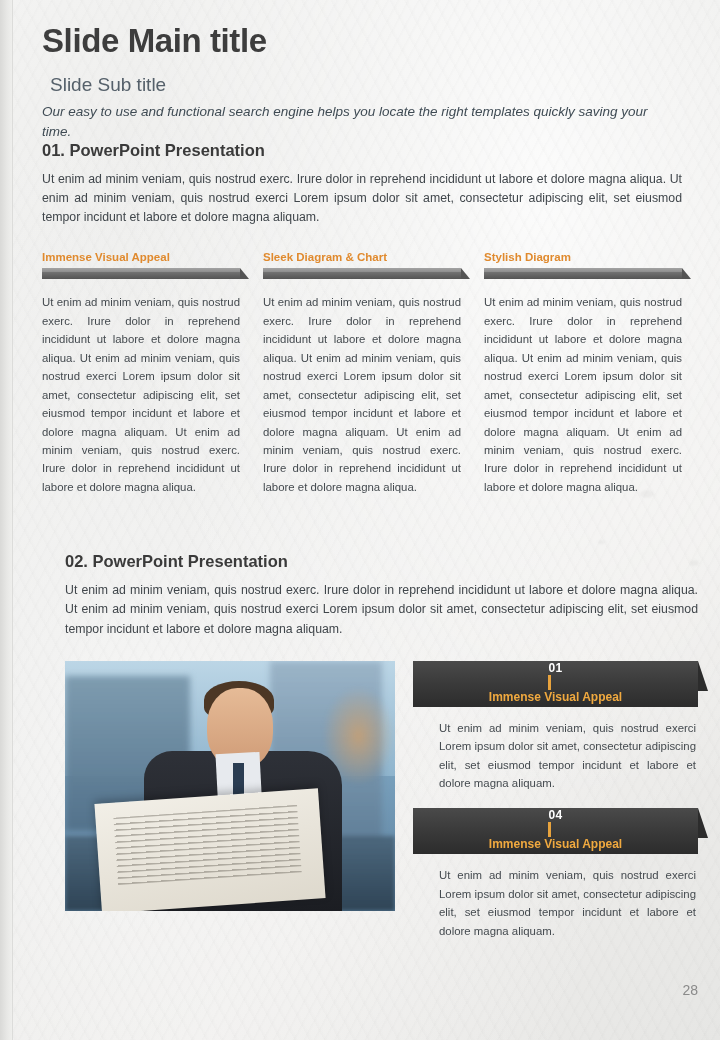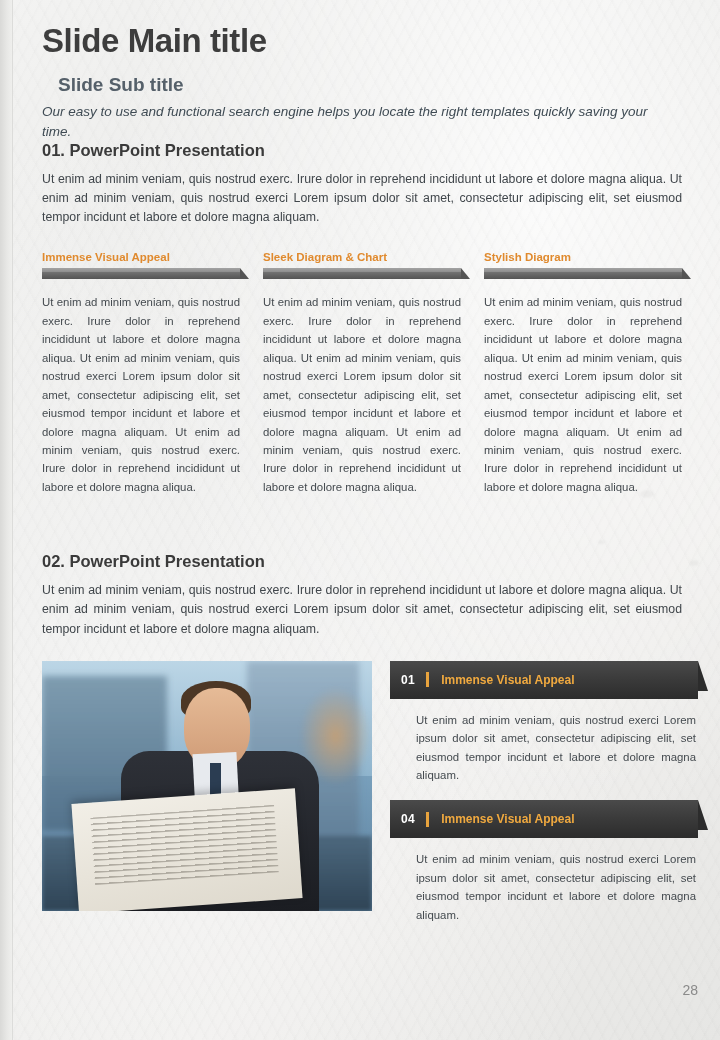--- a/index.html
+++ b/index.html
@@ -59,23 +59,23 @@
   
   .main-title {
     margin: 0;
     padding-top: 22px;
     font-size: 33px;
     font-weight: bold;
     color: #3d3d3d;
     letter-spacing: -0.4px;
   }
   .sub-title {
-    margin: 14px 0 6px 16px;
+    margin: 14px 0 6px 8px;
     font-size: 19px;
-    font-weight: bold;
+    font-weight: normal;
     color: #55606a;
   }
   .sub-desc {
     margin: 0;
     font-size: 13.5px;
     line-height: 1.45;
     color: #3f4b54;
     max-width: 615px;
     font-style: italic;
   }
@@ -89,21 +89,21 @@
   }
   .section-intro {
     margin: 0;
     font-size: 12.3px;
     line-height: 1.55;
     color: #40464b;
     max-width: 640px;
     text-align: justify;
   }
   .section-1 { }
-  .section-2 { margin-top: 56px; }
+  .section-2 { margin-top: 56px; margin-left: 23px; }
 
   
   .cols {
     display: flex;
     gap: 23px;
     margin-top: 24px;
   }
   .col {
     width: 198px;
   }
@@ -214,23 +214,24 @@
     background: repeating-linear-gradient(180deg, rgba(110,105,95,0.45) 0px, rgba(110,105,95,0.45) 1px, rgba(0,0,0,0) 2px, rgba(0,0,0,0) 6px);
   }
 
   .numbered {
     flex: 1;
   }
   .num-head {
     position: relative;
     display: flex;
     align-items: center;
-    height: 38px;
+    height: 46px;
     background: linear-gradient(180deg, #4a4a4a 0%, #3a3a3a 50%, #2c2c2c 100%);
     color: #fff;
+    flex-direction: column;
   }
   .num-head:after {
     content: "";
     position: absolute;
     right: -10px; top: 0;
     border-top: 30px solid transparent;
     border-left: 10px solid #2c2c2c;
   }
   .num-badge {
     font-size: 12px;

